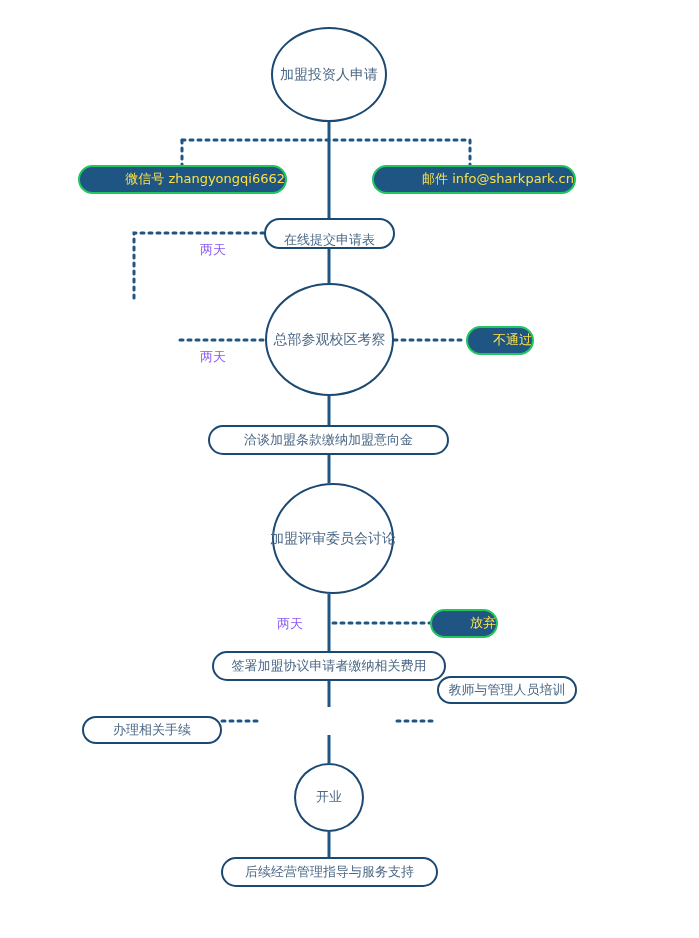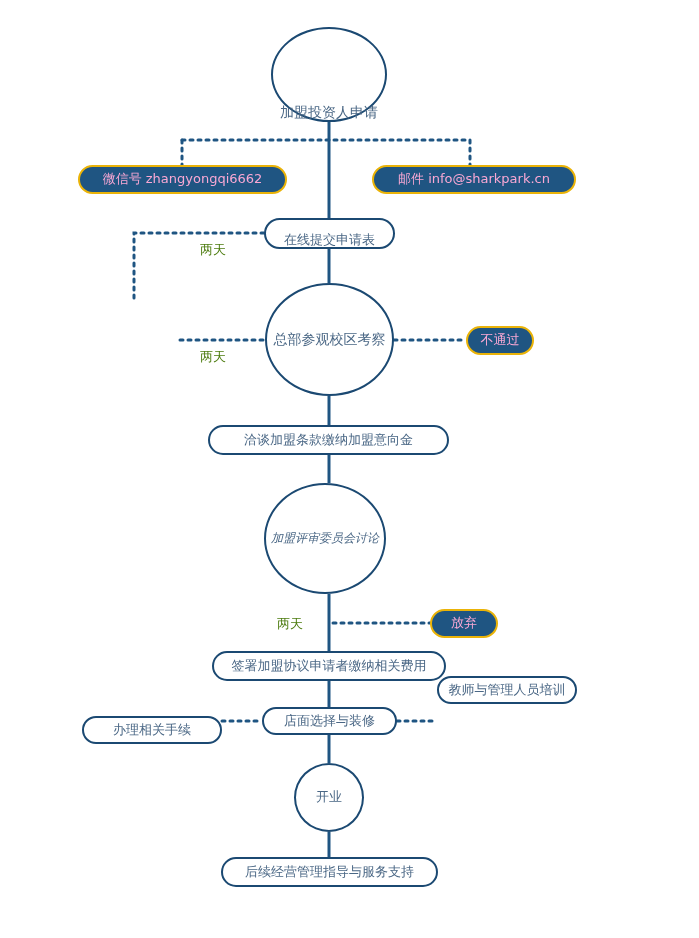--- a/index.html
+++ b/index.html
@@ -36,32 +36,33 @@
     white-space: nowrap;
     z-index: 3;
   }
   .node-outline {
     background: #ffffff;
     border: 2px solid #1b4972;
     color: #4a6785;
   }
   .node-filled {
     background: #1f5582;
-    border: 2px solid #eab308;
-    color: #f9a8d4;
+    border: 2px solid #22c55e;
+    color: #fde047;
+    justify-content: flex-end;
   }
   .pill {
     border-radius: 999px;
   }
   .circle {
     border-radius: 50%;
   }
   .edge-label {
     position: absolute;
-    color: #4d7c0f;
+    color: #8b5cf6;
     font-size: 13px;
     white-space: nowrap;
     z-index: 4;
     background: transparent;
   }
 </style>
 </head>
 <body>
 
 <div id="flow-root">
@@ -94,21 +95,21 @@
 
     <path d="M 222 721 L 262 721" stroke="#1f5582" stroke-width="3" fill="none" stroke-dasharray="3 5" stroke-linecap="round"></path>
 
     <path d="M 397 721 L 437 721" stroke="#1f5582" stroke-width="3" fill="none" stroke-dasharray="3 5" stroke-linecap="round"></path>
 
     <line x1="329" y1="735" x2="329" y2="763" stroke="#1f5582" stroke-width="3"></line>
 
     <line x1="329" y1="832" x2="329" y2="857" stroke="#1f5582" stroke-width="3"></line>
   </svg>
 
-  <div class="node node-outline circle" style="left:271px; top:27px; width:116px; height:95px; font-size:14px;align-items:flex-end;">
+  <div class="node node-outline circle" style="left:271px; top:27px; width:116px; height:95px; font-size:14px;">
     <span>加盟投资人申请</span>
   </div>
 
   <div class="node node-filled pill" style="left:78px; top:165px; width:209px; height:29px; font-size:13px;">
     <span>微信号  zhangyongqi6662</span>
   </div>
 
   <div class="node node-filled pill" style="left:372px; top:165px; width:204px; height:29px; font-size:13px;">
     <span>邮件  info@sharkpark.cn</span>
   </div>
@@ -131,43 +132,40 @@
   </div>
 
   <div class="edge-label" style="left:200px; top:348px;">
     <span>两天</span>
   </div>
 
   <div class="node node-outline pill" style="left:208px; top:425px; width:241px; height:30px; font-size:13px;">
     <span>洽谈加盟条款缴纳加盟意向金</span>
   </div>
 
-  <div class="node node-outline circle" style="left:264px; top:483px; width:122px; height:111px; font-size:12px;font-style:italic;">
+  <div class="node node-outline circle" style="left:272px; top:483px; width:122px; height:111px; font-size:14px;">
     <span>加盟评审委员会讨论</span>
   </div>
 
   <div class="edge-label" style="left:277px; top:615px;">
     <span>两天</span>
   </div>
 
   <div class="node node-filled pill" style="left:430px; top:609px; width:68px; height:29px; font-size:13px;">
     <span>放弃</span>
   </div>
 
   <div class="node node-outline pill" style="left:212px; top:651px; width:234px; height:30px; font-size:13px;">
     <span>签署加盟协议申请者缴纳相关费用</span>
   </div>
 
   <div class="node node-outline pill" style="left:82px; top:707px; width:140px; height:28px; font-size:13px;margin-top:9px;">
     <span>办理相关手续</span>
   </div>
 
-  <div class="node node-outline pill" style="left:262px; top:707px; width:135px; height:28px; font-size:13px;">
-    <span>店面选择与装修</span>
-  </div>
 
   <div class="node node-outline pill" style="left:437px; top:676px; width:140px; height:28px; font-size:13px;">
     <span>教师与管理人员培训</span>
   </div>
 
   <div class="node node-outline circle" style="left:294px; top:763px; width:70px; height:69px; font-size:13px;">
     <span>开业</span>
   </div>
 
   <div class="node node-outline pill" style="left:221px; top:857px; width:217px; height:30px; font-size:13px;">

